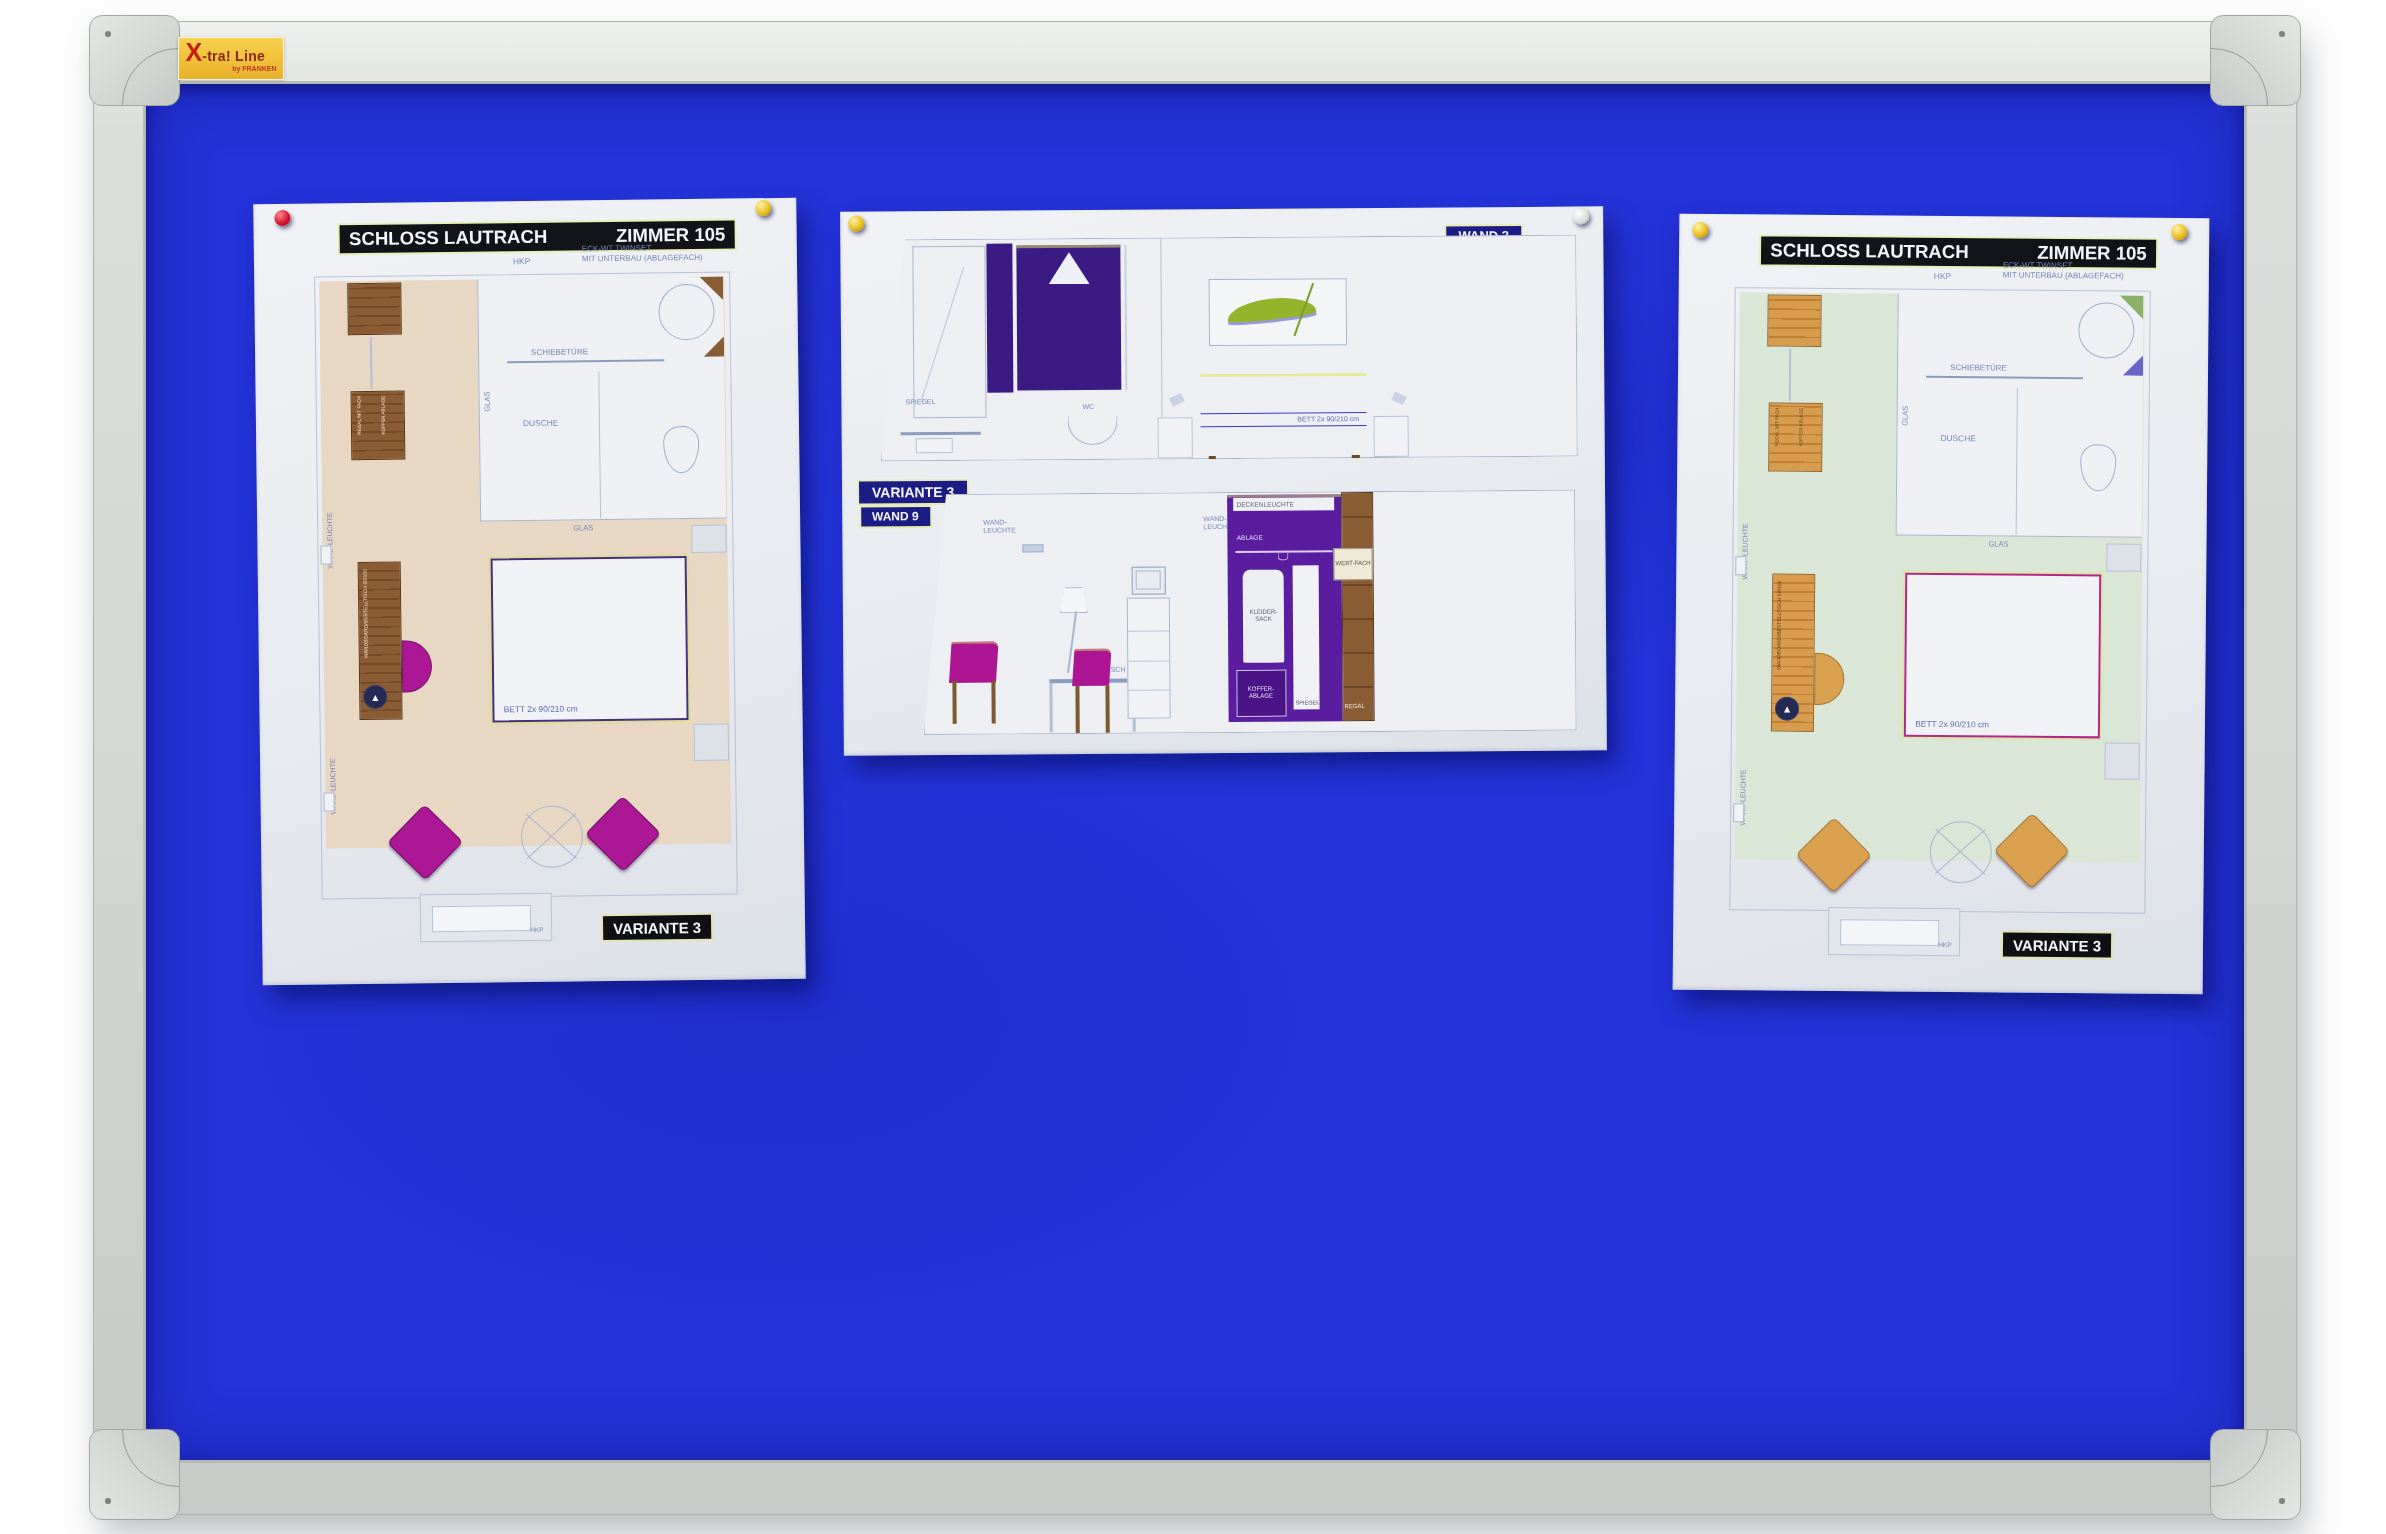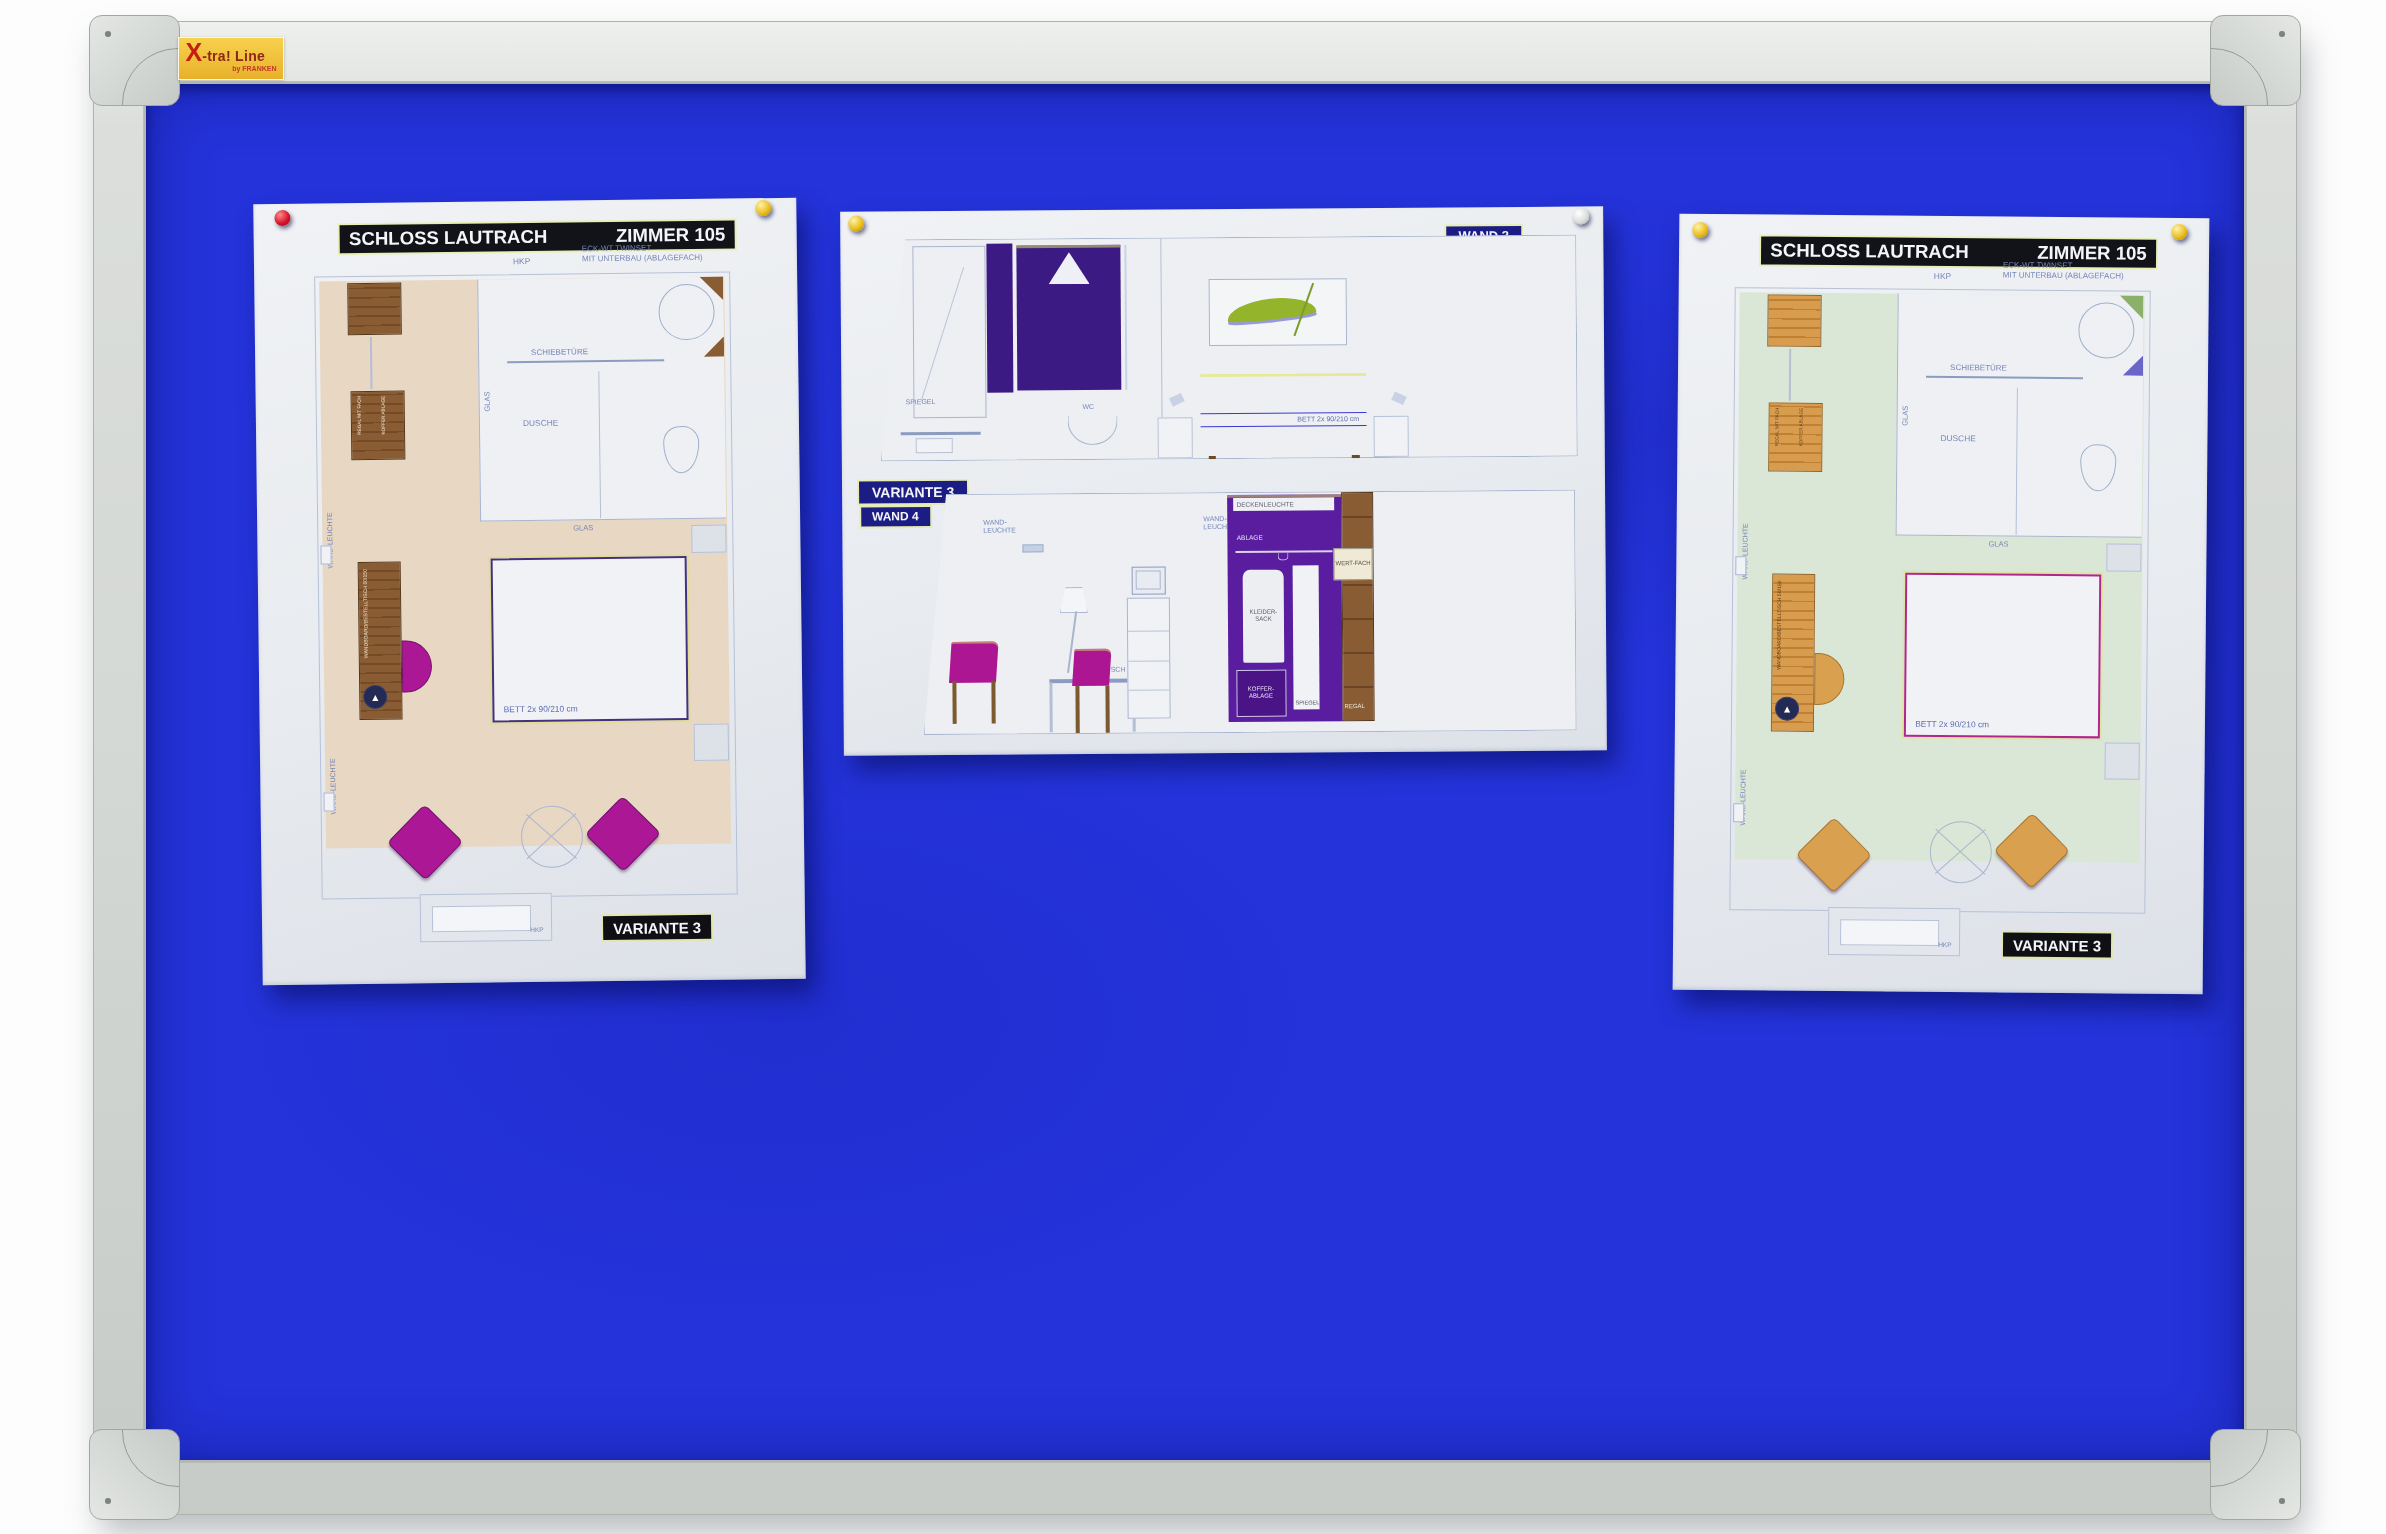--- a/index.html
+++ b/index.html
@@ -275,21 +275,21 @@
       <div class="nstand" style="left:276px;top:179px;width:35px;height:41px;background:#f0f2f5;"></div>
       <div class="nstand" style="left:492px;top:179px;width:35px;height:41px;background:#f0f2f5;"></div>
       <div class="lampmark" style="left:289px;top:157px;"></div>
       <div class="lampmark" style="left:511px;top:157px;transform:rotate(25deg);"></div>
     </div>
 
     <div class="vbar navy" style="left:17px;top:270px;width:108px;height:22.4px;font-size:14px;">
       <span>VARIANTE 3</span>
     </div>
     <div class="vbar navy" style="left:18.6px;top:296px;width:69px;height:18.6px;font-size:12px;">
-      <span>WAND 4</span>
+      <span>WAND 9</span>
     </div>
 
     <div id="botelev" class="elev">
       <div class="elab wrap" style="left:60px;top:24px;width:43px;">WAND-LEUCHTE</div>
       <div class="erect" style="left:99px;top:50px;"></div>
       <div class="elab wrap" style="left:280px;top:22.4px;width:43px;">WAND-LEUCHTE</div>
       <div class="erect" style="left:321px;top:48px;"></div>
 
       <div class="eseat" style="left:26px;top:147px;"></div>
       <div class="eleg" style="left:28px;top:186px;"></div>

